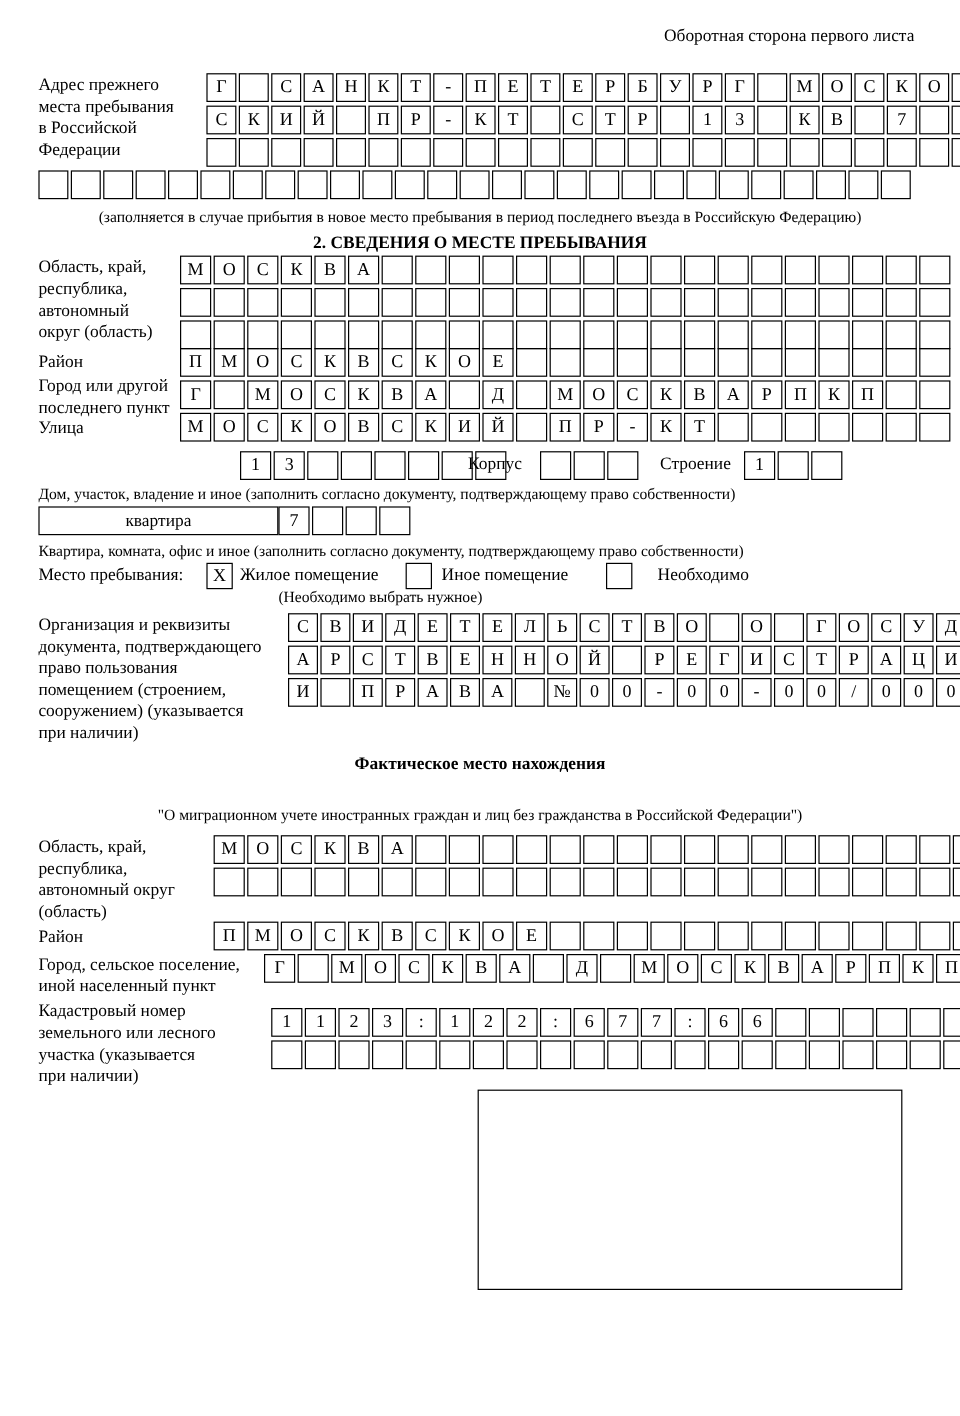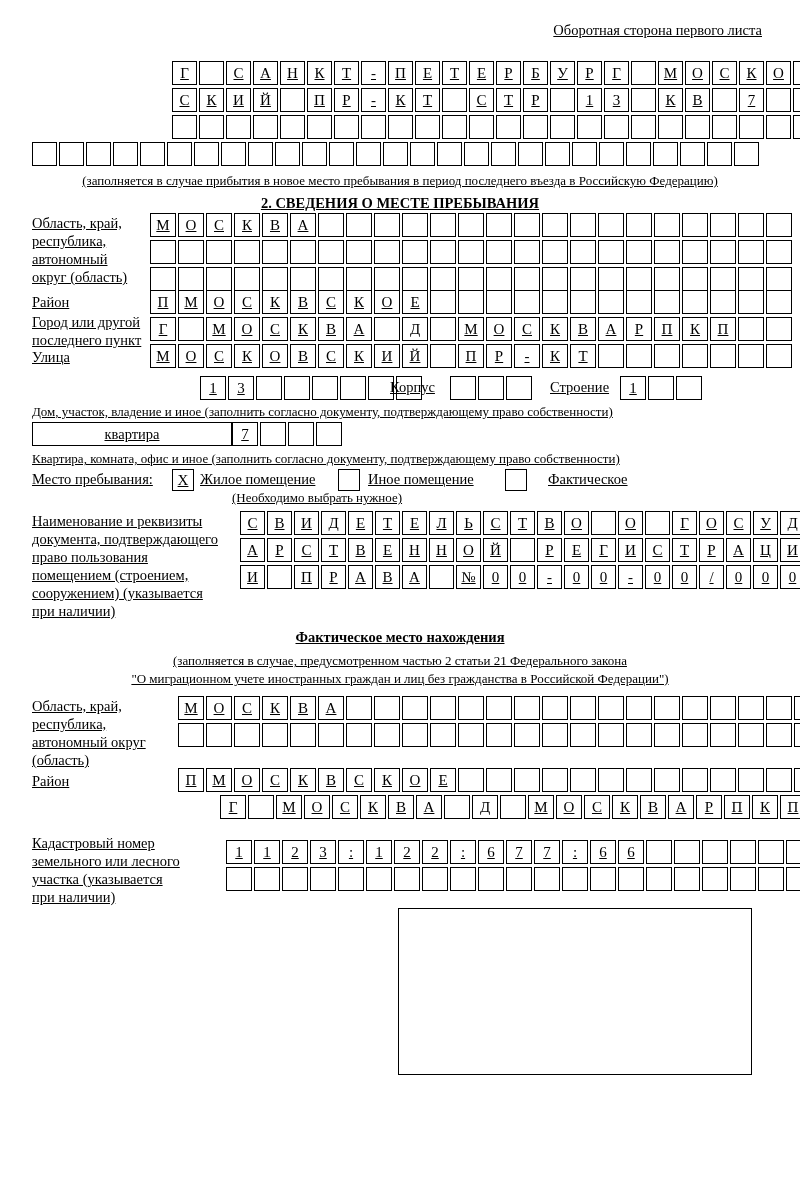--- a/index.html
+++ b/index.html
@@ -13,21 +13,21 @@
     font-family: "Liberation Serif", serif;
     color: #000000;
     position: relative;
     overflow: hidden;
   }
   .page {
     position: relative;
     width: 800px;
     height: 1180px;
   }
-  .abs { position: absolute; text-decoration: underline; }
+  .abs { position: absolute; }
 
   .hdr-right {
     top: 22px; left: 0; width: 762px;
     text-align: right;
     font-size: 14.5px;
   }
   .lbl {
     font-size: 14.5px;
     line-height: 18px;
     white-space: pre-line;
@@ -74,20 +74,24 @@
   }
   .inline-txt { font-size: 14.5px; }
 </style>
 </head>
 <body>
 
 <div class="page">
 
   <div class="abs hdr-right">Оборотная сторона первого листа</div>
 
+  <div class="abs lbl" style="top:62px; left:32px; width:140px;">Адрес прежнего
+места пребывания
+в Российской
+Федерации</div>
 
   <div class="abs cells" id="prev-row-0" style="top:61px; left:172px;">
       <div class="cell">Г</div>
       <div class="cell"></div>
       <div class="cell">С</div>
       <div class="cell">А</div>
       <div class="cell">Н</div>
       <div class="cell">К</div>
       <div class="cell">Т</div>
       <div class="cell">-</div>
@@ -389,24 +393,24 @@
       <div class="cell" style="width: 26px;"></div>
     </div>
   <div class="abs lbl small" style="top:450px; left:32px; width:700px;">Квартира, комната, офис и иное (заполнить согласно документу, подтверждающему право собственности)</div>
 
   <div class="abs inline-txt" style="top:471px; left:32px;">Место пребывания:</div>
   <div class="abs xbox" style="top:469px; left:172px;">X</div>
   <div class="abs inline-txt" style="top:471px; left:200px;">Жилое помещение</div>
   <div class="abs xbox" style="top:469px; left:338px;"></div>
   <div class="abs inline-txt" style="top:471px; left:368px;">Иное помещение</div>
   <div class="abs xbox" style="top:469px; left:505px;"></div>
-  <div class="abs inline-txt" style="top:471px; left:548px;">Фактическое</div>
+  <div class="abs inline-txt" style="top:471px; left:548px;">Необходимо</div>
   <div class="abs lbl small" style="top:489px; left:232px;">(Необходимо выбрать нужное)</div>
 
-  <div class="abs lbl" style="top:512px; left:32px; width:205px;">Наименование и реквизиты
+  <div class="abs lbl" style="top:512px; left:32px; width:205px;">Организация и реквизиты
 документа, подтверждающего
 право пользования
 помещением (строением,
 сооружением) (указывается
 при наличии)</div>
   <div class="abs cells" id="s2-doc-0" style="top:511px; left:240px;">
       <div class="cell" style="width: 25px;">С</div>
       <div class="cell" style="width: 25px;">В</div>
       <div class="cell" style="width: 25px;">И</div>
       <div class="cell" style="width: 25px;">Д</div>
@@ -469,21 +473,20 @@
       <div class="cell" style="width: 25px;">-</div>
       <div class="cell" style="width: 25px;">0</div>
       <div class="cell" style="width: 25px;">0</div>
       <div class="cell" style="width: 25px;">/</div>
       <div class="cell" style="width: 25px;">0</div>
       <div class="cell" style="width: 25px;">0</div>
       <div class="cell" style="width: 25px;">0</div>
     </div>
 
   <div class="abs lbl bold" style="top:628px; left:32px; width:736px; text-align:center;">Фактическое место нахождения</div>
-  <div class="abs lbl small" style="top:652px; left:32px; width:736px; text-align:center;">(заполняется в случае, предусмотренном частью 2 статьи 21 Федерального закона</div>
   <div class="abs lbl small" style="top:670px; left:32px; width:736px; text-align:center;">"О миграционном учете иностранных граждан и лиц без гражданства в Российской Федерации")</div>
 
   <div class="abs lbl" style="top:697px; left:32px; width:150px;">Область, край,
 республика,
 автономный округ
 (область)</div>
   <div class="abs cells" id="act-region-0" style="top:696px; left:178px;">
       <div class="cell" style="width: 26px;">М</div>
       <div class="cell" style="width: 26px;">О</div>
       <div class="cell" style="width: 26px;">С</div>
@@ -554,20 +557,22 @@
       <div class="cell" style="width: 26px;"></div>
       <div class="cell" style="width: 26px;"></div>
       <div class="cell" style="width: 26px;"></div>
       <div class="cell" style="width: 26px;"></div>
       <div class="cell" style="width: 26px;"></div>
       <div class="cell" style="width: 26px;"></div>
       <div class="cell" style="width: 26px;"></div>
       <div class="cell" style="width: 26px;"></div>
     </div>
 
+  <div class="abs lbl" style="top:795px; left:32px; width:175px;">Город, сельское поселение,
+иной населенный пункт</div>
   <div class="abs cells" id="act-city" style="top:795px; left:220px;">
       <div class="cell" style="width: 26px;">Г</div>
       <div class="cell" style="width: 26px;"></div>
       <div class="cell" style="width: 26px;">М</div>
       <div class="cell" style="width: 26px;">О</div>
       <div class="cell" style="width: 26px;">С</div>
       <div class="cell" style="width: 26px;">К</div>
       <div class="cell" style="width: 26px;">В</div>
       <div class="cell" style="width: 26px;">А</div>
       <div class="cell" style="width: 26px;"></div>

